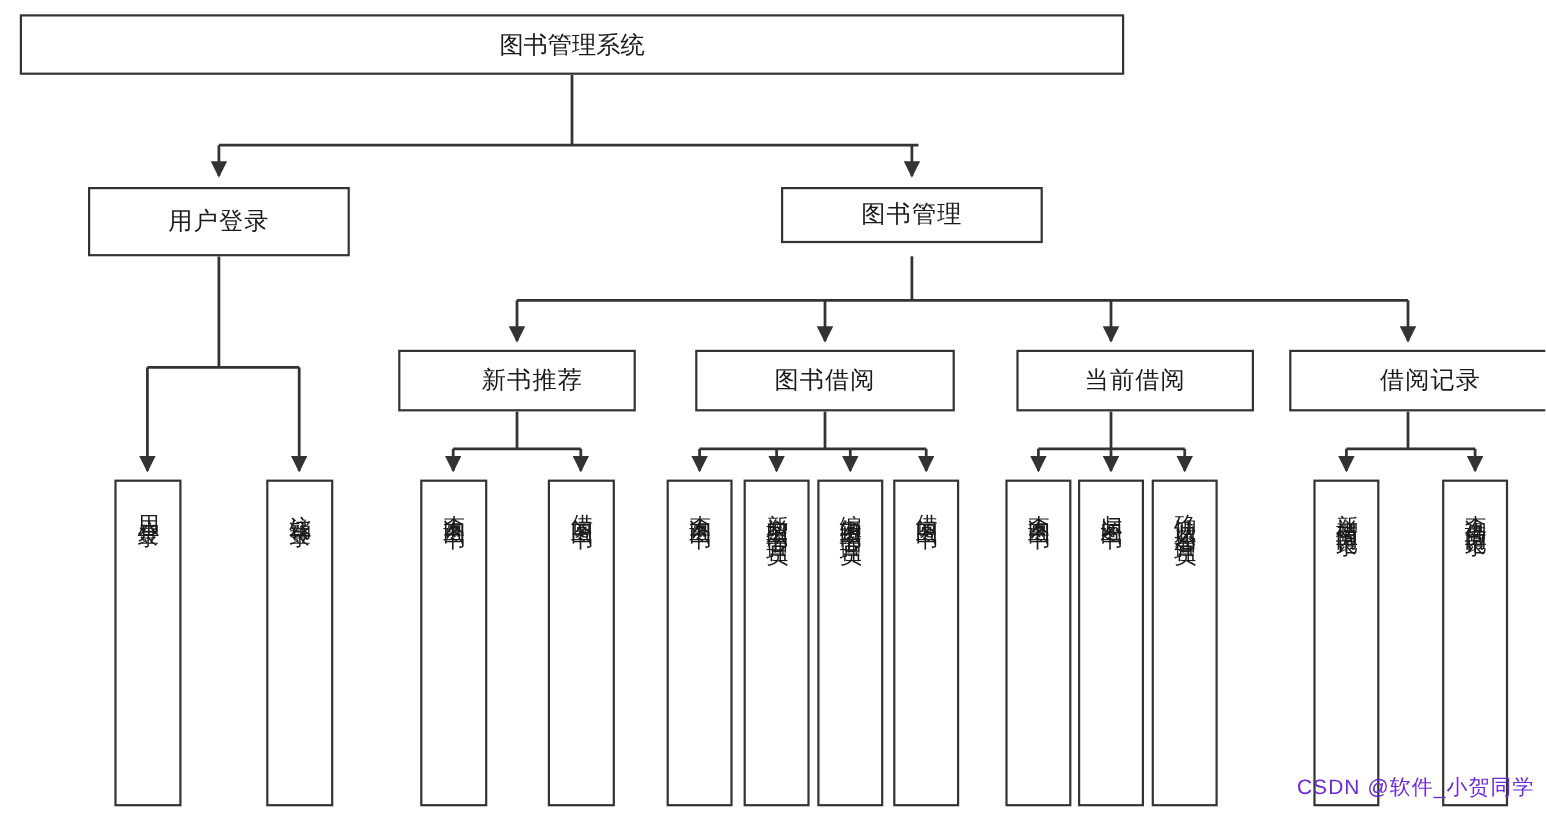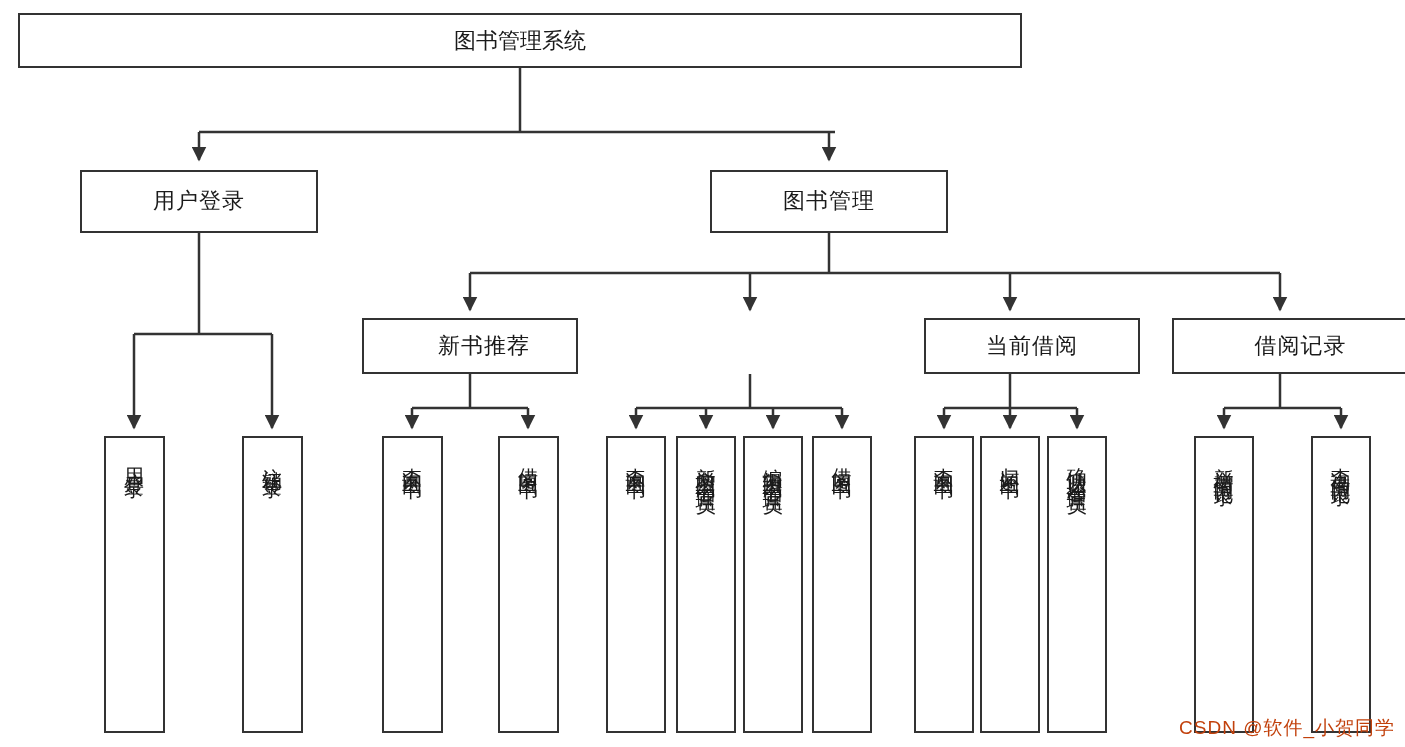--- a/index.html
+++ b/index.html
@@ -54,23 +54,23 @@
     writing-mode: vertical-rl;
     text-orientation: upright;
     letter-spacing: 4px;
     line-height: 1.0;
     white-space: nowrap;
     display: block;
   }
   .watermark {
     position: absolute;
     right: 10px;
-    bottom: 6px;
+    bottom: 18px;
     font-size: 19px;
-    color: #c2410c;
+    color: #6d28d9;
     letter-spacing: 1px;
     white-space: nowrap;
   }
 </style>
 </head>
 <body>
 
 <div id="canvas">
 
   <svg class="wires" viewBox="0 0 1405 747" preserveAspectRatio="none">
@@ -123,26 +123,29 @@
     </g>
   </svg>
 
   <div class="node root" style="left:18px; top:13px; width:1004px; height:55px;">
     <span>图书管理系统</span>
   </div>
 
   <div class="node horiz" style="left:80px; top:170px; width:238px; height:63px;">
     <span>用户登录</span>
   </div>
-  <div class="node horiz" style="left:710px; top:170px; width:238px; height:63px;">
+  <div class="node horiz" style="left:710px; top:170px; width:238px; height:51px;">
     <span>图书管理</span>
   </div>
 
   <div class="node horiz" style="left:362px; top:318px; width:216px; height:56px;padding-left:28px;">
     <span>新书推荐</span>
+  </div>
+  <div class="node horiz" style="left:632px; top:318px; width:236px; height:56px;">
+    <span>图书借阅</span>
   </div>
   <div class="node horiz" style="left:924px; top:318px; width:216px; height:56px;">
     <span>当前借阅</span>
   </div>
   <div class="node horiz" style="left:1172px; top:318px; width:257px; height:56px;">
     <span>借阅记录</span>
   </div>
 
   <div class="node leaf" style="left:104px; top:436px; width:61px; height:297px;">
     <span class="vtext">用户登录</span>

